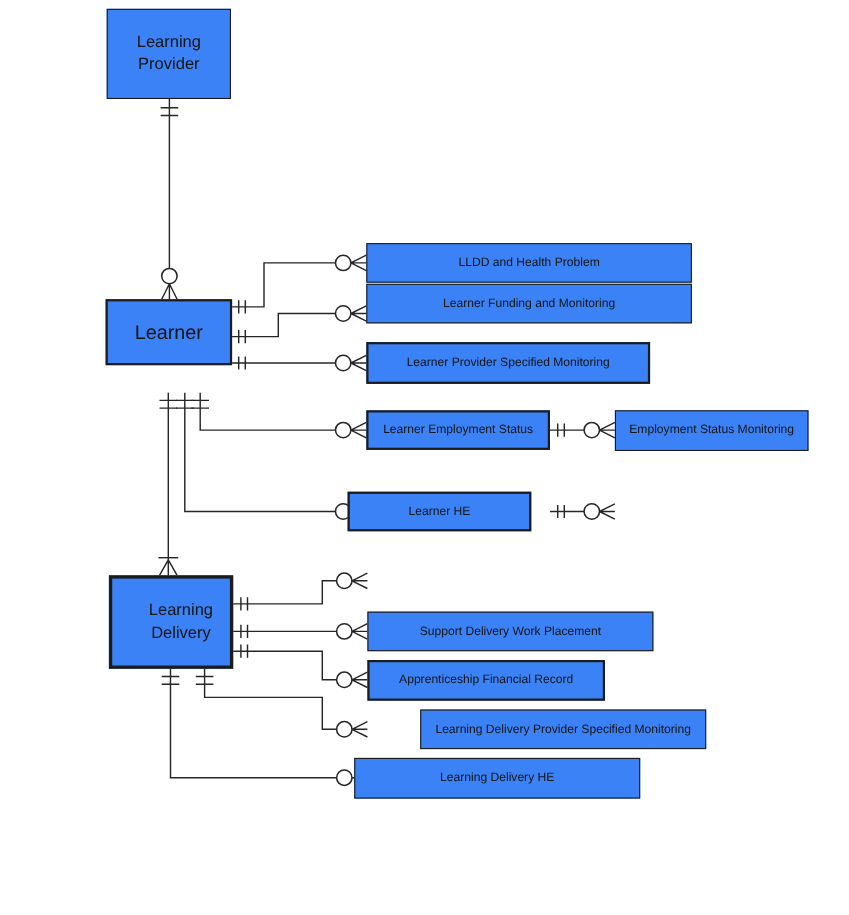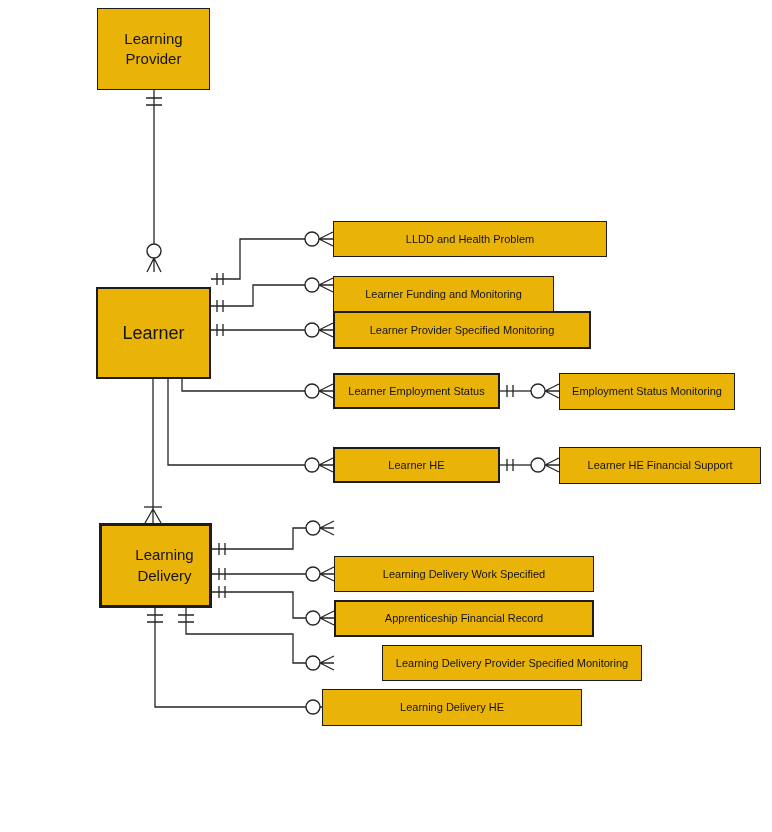--- a/index.html
+++ b/index.html
@@ -15,43 +15,43 @@
     overflow:hidden;
   }
   svg.connectors{
     position:absolute;left:0;top:0;width:772px;height:832px;
   }
   .ln{fill:none;stroke:#262626;stroke-width:1.3;}
   .crc{fill:#ffffff;stroke:#262626;stroke-width:1.4;}
   .entity{
     position:absolute;
     box-sizing:border-box;
-    background:#eab308;
+    background:#3b82f6;
     border:1px solid #1c1c1c;
     display:flex;align-items:center;justify-content:center;
     text-align:center;
     color:#141414;
     font-size:11px;
     line-height:1.35;
     white-space:nowrap;
   }
   .entity.main{font-size:15px;white-space:normal;padding:0 14px;}
   #e-lp{left:97px;top:8px;width:113px;height:82px;}
-  #e-learner{left:96px;top:272px;width:115px;height:92px;border-width:2px;font-size:18px;margin-top:15px;}
+  #e-learner{left:96px;top:272px;width:115px;height:60px;border-width:2px;font-size:18px;}
   #e-ld{left:99px;top:523px;width:113px;height:85px;border-width:3px;padding-left:32px;}
-  #e-lldd{left:333px;top:221px;width:274px;height:36px;}
-  #e-lfm{left:333px;top:276px;width:221px;height:36px;justify-content:center;}
+  #e-lldd{left:333px;top:221px;width:296px;height:36px;}
+  #e-lfm{left:333px;top:258px;width:296px;height:36px;justify-content:center;}
   #e-lpsm{left:333px;top:311px;width:258px;height:38px;border-width:2px;}
   #e-les{left:333px;top:373px;width:167px;height:36px;border-width:2px;}
   #e-esm{left:559px;top:373px;width:176px;height:37px;}
-  #e-lhe{left:333px;top:447px;width:167px;height:36px;border-width:2px;}
+  #e-lhe{left:316px;top:447px;width:167px;height:36px;border-width:2px;}
   #e-lhefs{left:559px;top:447px;width:202px;height:37px;}
   #e-ldfm{left:334px;top:510px;width:260px;height:37px;border-width:2px;}
   #e-ldwp{left:334px;top:556px;width:260px;height:36px;}
-  #e-afr{left:334px;top:600px;width:260px;height:37px;border-width:2px;}
+  #e-afr{left:334px;top:600px;width:216px;height:37px;border-width:2px;}
   #e-ldpsm{left:334px;top:645px;width:260px;height:36px;margin-left:48px;}
   #e-ldhe{left:322px;top:689px;width:260px;height:37px;}
 </style>
 </head>
 <body>
 
 <div class="stage">
 
   <svg class="connectors" viewBox="0 0 772 832" xmlns="http://www.w3.org/2000/svg">
 
@@ -183,27 +183,24 @@
   </div>
 
   <div class="entity" id="e-esm">
     <span>Employment Status Monitoring</span>
   </div>
 
   <div class="entity" id="e-lhe">
     <span>Learner HE</span>
   </div>
 
-  <div class="entity" id="e-lhefs">
-    <span>Learner HE Financial Support</span>
-  </div>
 
 
   <div class="entity" id="e-ldwp">
-    <span>Learning Delivery Work Specified</span>
+    <span>Support Delivery Work Placement</span>
   </div>
 
   <div class="entity" id="e-afr">
     <span>Apprenticeship Financial Record</span>
   </div>
 
   <div class="entity" id="e-ldpsm">
     <span>Learning Delivery Provider Specified Monitoring</span>
   </div>
 

